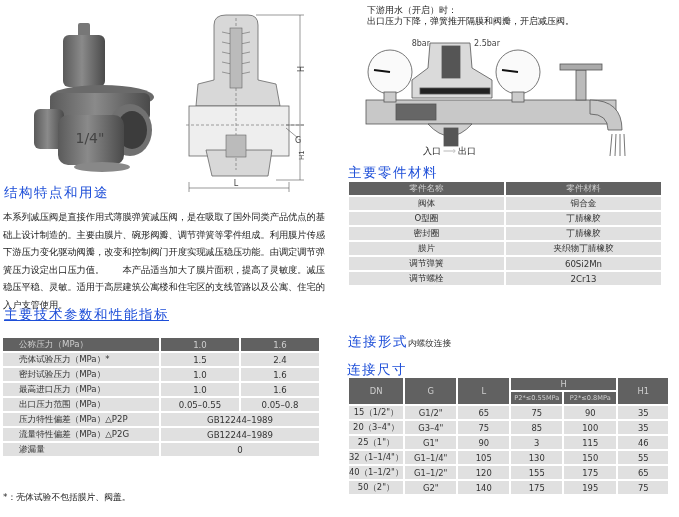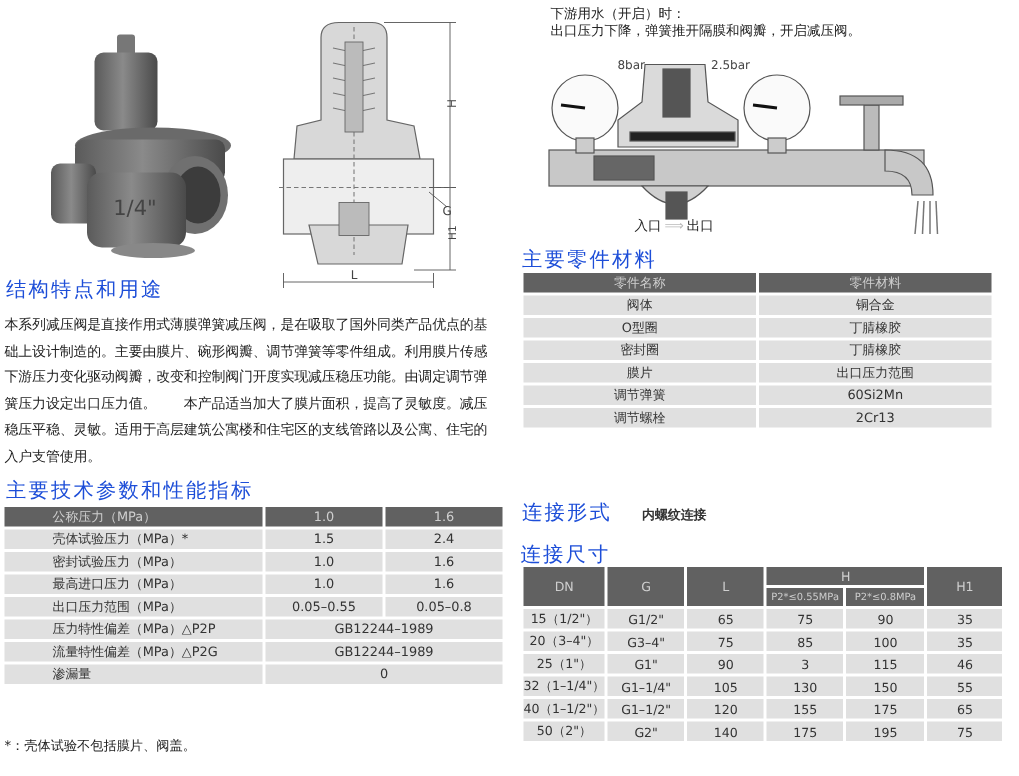--- a/index.html
+++ b/index.html
@@ -5,21 +5,21 @@
   html, body { margin:0; padding:0; background:#ffffff; }
   body { width:679px; height:517px; position:relative; overflow:hidden;
          font-family:"DejaVu Sans","Liberation Sans",sans-serif; color:#333; }
   .abs { position:absolute; }
   .h2 { font-size:13.5px; color:#1d4ed8; letter-spacing:1.5px; font-weight:normal; white-space:nowrap; }
   .para { font-size:9.3px; line-height:17.6px; color:#222; letter-spacing:-0.1px; }
   table { border-collapse:separate; border-spacing:2px 2px; font-size:8.6px; color:#333; }
   td, th { background:#e0e0e0; height:13px; padding:0; white-space:nowrap; font-weight:normal; }
   th { background:#616161; color:#cfcfcf; }
   .c { text-align:center; }
-  .l { padding-left:32px; text-align:left; }
+  .l { padding-left:16px; text-align:left; }
   .note { font-size:8.8px; color:#222; }
   .caption { font-size:9px; color:#222; line-height:11px; }
   svg text { font-family:"DejaVu Sans","Liberation Sans",sans-serif; }
 </style>
 </head>
 <body>
 
 <div class="abs" style="left:20px;top:5px;width:140px;height:170px;">
   <svg width="140" height="170" viewBox="0 0 140 170">
     <defs>
@@ -109,21 +109,21 @@
 </div>
 <div class="abs caption" style="left:423px;top:146px;display:flex;align-items:center;">
   <span>入口</span>
   <span style="color:#bbb;margin:0 2px;">⟹</span>
   <span>出口</span>
 </div>
 
 <div class="abs h2" style="left:4px;top:184px;">结构特点和用途</div>
 <div class="abs para" style="left:3px;top:208px;width:330px;">本系列减压阀是直接作用式薄膜弹簧减压阀，是在吸取了国外同类产品优点的基础上设计制造的。主要由膜片、碗形阀瓣、调节弹簧等零件组成。利用膜片传感下游压力变化驱动阀瓣，改变和控制阀门开度实现减压稳压功能。由调定调节弹簧压力设定出口压力值。　　本产品适当加大了膜片面积，提高了灵敏度。减压稳压平稳、灵敏。适用于高层建筑公寓楼和住宅区的支线管路以及公寓、住宅的入户支管使用。</div>
 
-<div class="abs h2" style="left:4px;top:318px;">主要技术参数和性能指标</div>
+<div class="abs h2" style="left:4px;top:306px;text-decoration:underline;">主要技术参数和性能指标</div>
 <div class="abs" style="left:1px;top:336px;">
   <table>
     <tbody>
         <tr>
       <th class="l" style="width:140px;">公称压力（MPa）</th>
       <th class="c" style="width:78px;">1.0</th>
       <th class="c" style="width:78px;">1.6</th>
     </tr>
     <tr>
       <td class="l">壳体试验压力（MPa）*</td>
@@ -177,37 +177,37 @@
     <tr>
           <td class="c">O型圈</td>
           <td class="c">丁腈橡胶</td>
         </tr>
     <tr>
           <td class="c">密封圈</td>
           <td class="c">丁腈橡胶</td>
         </tr>
     <tr>
           <td class="c">膜片</td>
-          <td class="c">出口压力范围</td>
+          <td class="c">夹织物丁腈橡胶</td>
         </tr>
     <tr>
           <td class="c">调节弹簧</td>
           <td class="c">60Si2Mn</td>
         </tr>
     <tr>
           <td class="c">调节螺栓</td>
           <td class="c">2Cr13</td>
         </tr>
   </tbody>
     </table>
 </div>
 
 <div class="abs" style="left:348px;top:333px;display:flex;align-items:baseline;">
   <span class="h2">连接形式</span>
-  <span style="font-size:8.6px;color:#333;margin-left:20px;font-weight:bold;">内螺纹连接</span>
+  <span style="font-size:8.6px;color:#333;margin-left:0;">内螺纹连接</span>
 </div>
 
 <div class="abs h2" style="left:347px;top:361px;">连接尺寸</div>
 <div class="abs" style="left:347px;top:376px;">
   <table style="font-size:8.4px;">
     <tbody>
         <tr>
       <th class="c" rowspan="2" style="width:50px;">DN</th>
       <th class="c" rowspan="2" style="width:51px;">G</th>
       <th class="c" rowspan="2" style="width:51px;">L</th>

